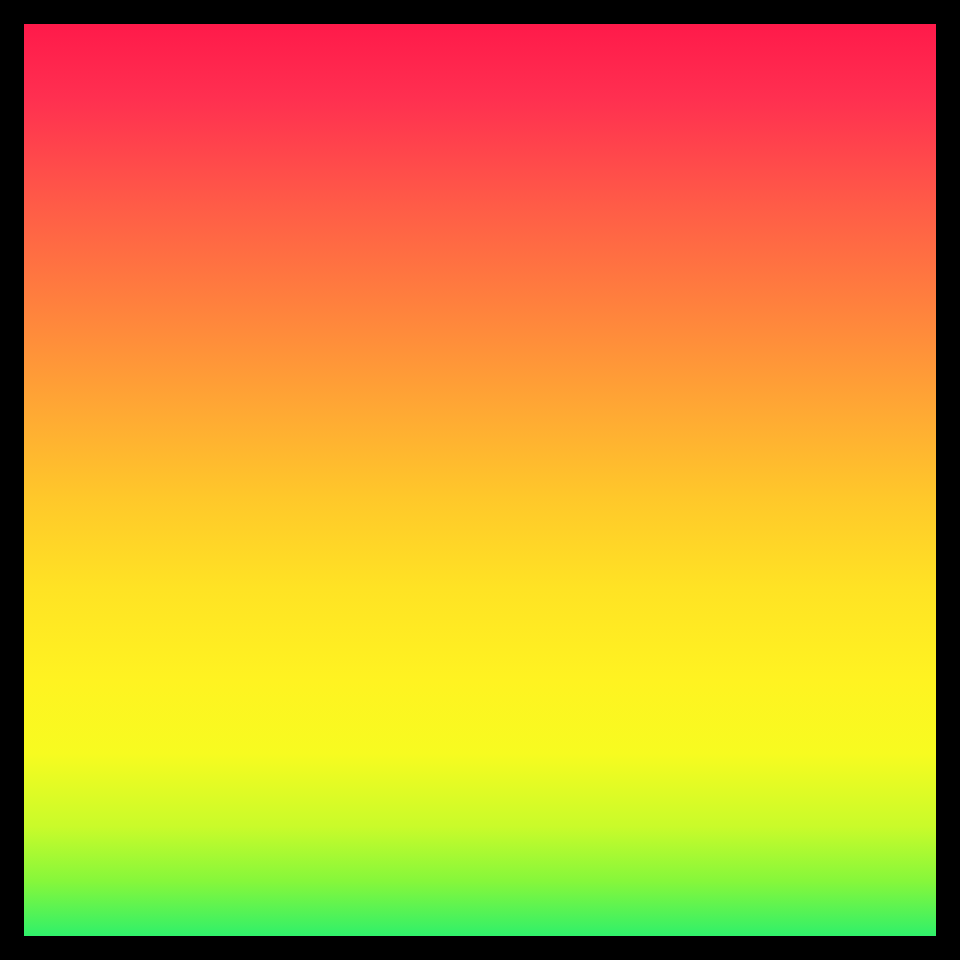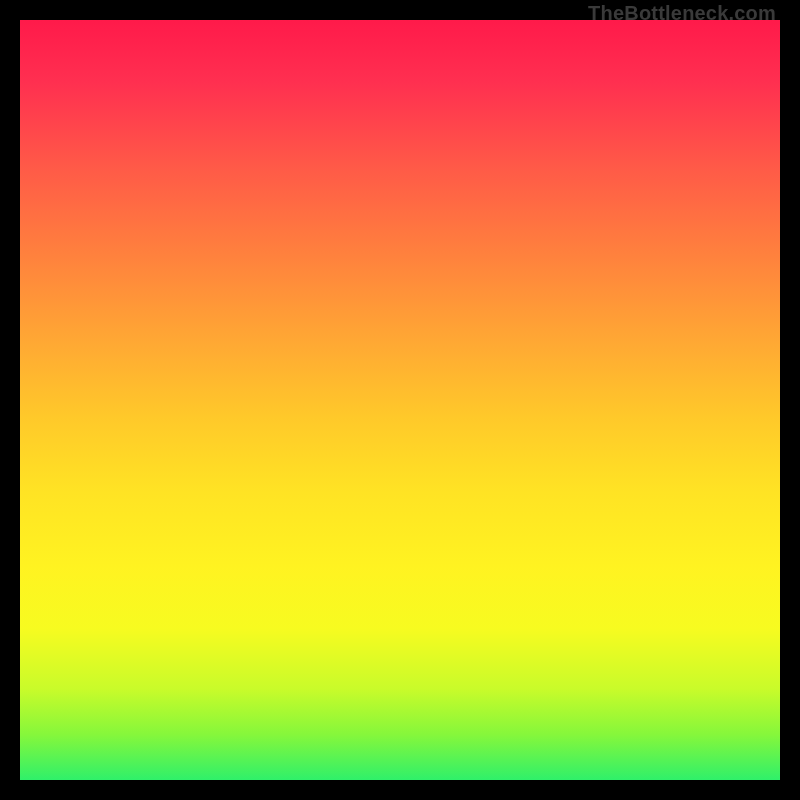--- a/index.html
+++ b/index.html
@@ -53,21 +53,20 @@
     letter-spacing: 0.2px;
     user-select: none;
   }
   svg { display: block; }
 </style>
 </head>
 <body>
 
 <div class="frame">
 
-  <div class="watermark">TheBottleneck.com</div>
 
   <div class="plot">
     <div class="plot-bg"></div>
 
     <svg id="chart-svg" width="760" height="760" viewBox="0 0 760 760">
       <path id="curve-path" fill="none" stroke="#000" stroke-width="2.8" stroke-linecap="round" stroke-linejoin="round" d="M0.0 0.0 L38.0 45.6 L76.0 91.2 L114.0 144.4 L152.0 205.2 L190.0 266.0 L228.0 334.4 L266.0 402.8 L304.0 471.2 L342.0 532.0 L380.0 592.8 L418.0 653.6 L440.8 691.6 L456.0 714.4 L478.8 737.2 L501.6 752.4 L524.4 760.0 L547.2 760.0 L570.0 752.4 L592.8 737.2 L623.2 699.2 L653.6 653.6 L684.0 592.8 L714.4 532.0 L744.8 471.2 L760.0 440.8"></path>
       <g id="dots">
           <circle cx="357.2" cy="562.4" r="6.5" fill="#e5716f"></circle>
           <circle cx="364.8" cy="577.6" r="6.5" fill="#e5716f"></circle>
           <circle cx="372.4" cy="592.8" r="6.5" fill="#e5716f"></circle>

